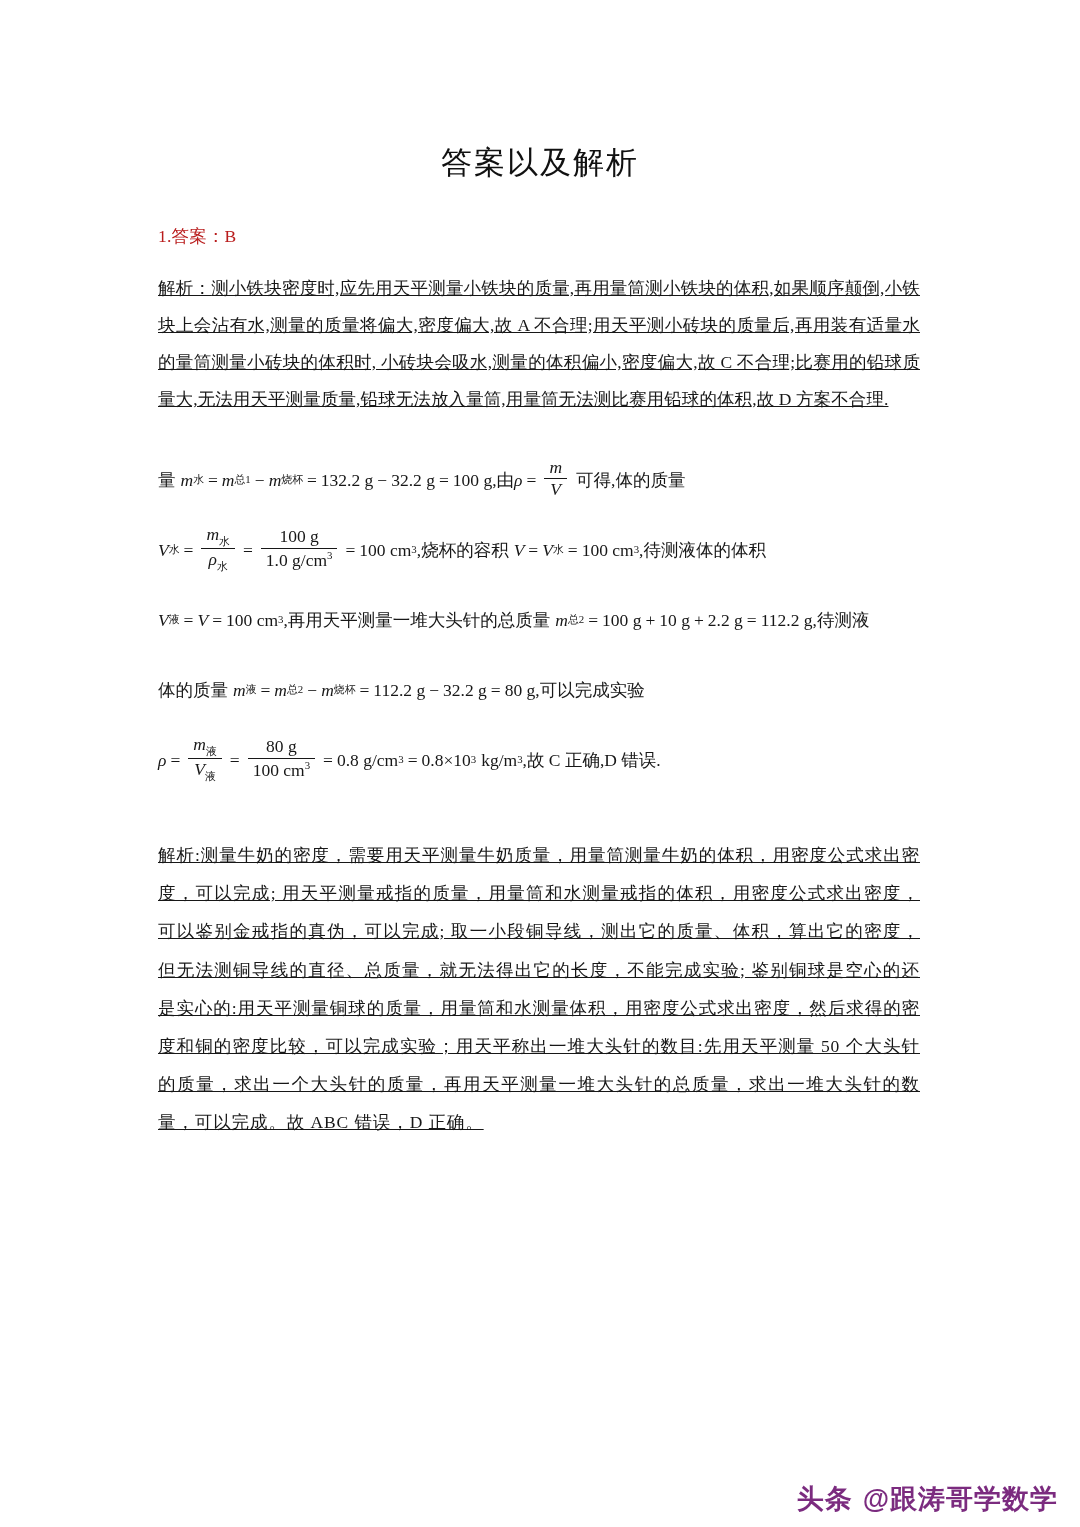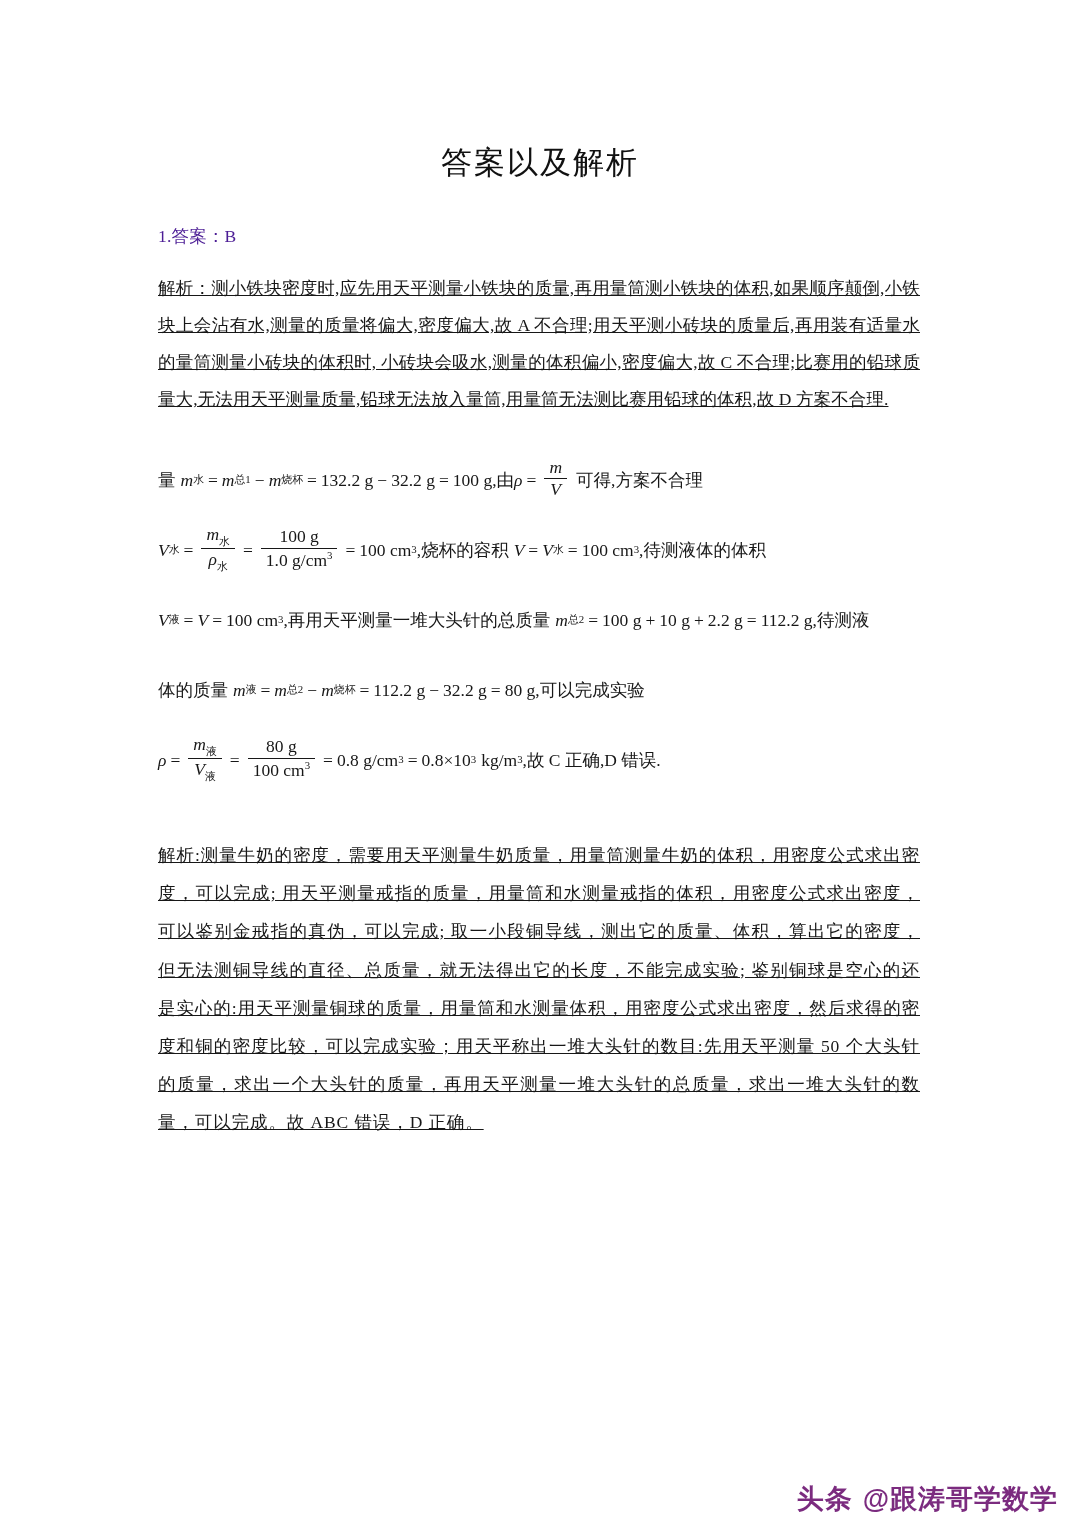--- a/index.html
+++ b/index.html
@@ -44,21 +44,21 @@
   }
 
   .qa-block {
     margin-bottom: 0;
   }
 
   .answer-line {
     font-size: 17.5px;
     line-height: 1.35;
     margin: 0 0 21px 0;
-    color: #4c1d95;
+    color: #b91c1c;
     letter-spacing: 0.2px;
   }
 
   .analysis {
     font-size: 17.5px;
     line-height: 2.12;
     margin: 0;
     text-align: justify;
     text-justify: inter-ideograph;
     color: #171717;
@@ -180,21 +180,21 @@
         <span class="mn">100 g</span>
         <span class="mtext">,</span>
         <span class="cjk">由</span>
         <span class="mi">ρ</span>
         <span class="mo">=</span>
         <span class="frac">
           <span class="num mi">m</span>
           <span class="den mi">V</span>
         </span>
         <span class="sp"></span>
-          <span class="cjk">可得,方案不合理</span>
+          <span class="cjk">可得,体的质量</span>
       </div>
 
       <div class="math math-row">
         <span class="mi">V</span>
           <span class="sub">水</span>
         <span class="mo">=</span>
         <span class="frac">
           <span class="num"><span class="mi">m</span><span class="sub">水</span></span>
           <span class="den"><span class="mi">ρ</span><span class="sub">水</span></span>
         </span>

